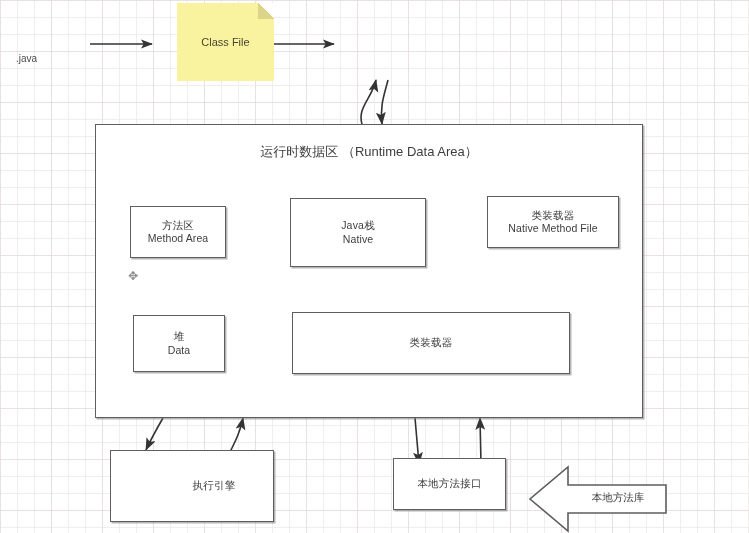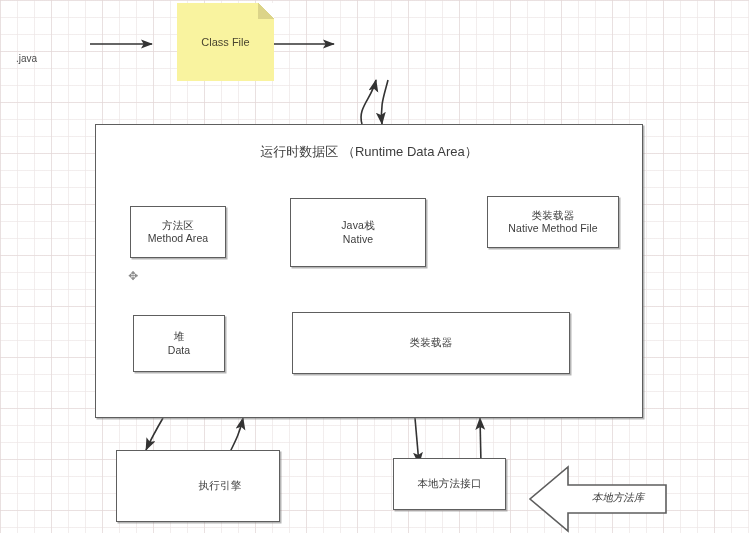--- a/index.html
+++ b/index.html
@@ -120,21 +120,20 @@
     height: 68px;
   }
   #native-lib-arrow .libtext {
     position: absolute;
     left: 42px;
     top: 26px;
     width: 96px;
     text-align: center;
     font-size: 10.5px;
     color: #3d3d3d;
-    font-style: italic;
   }
 </style>
 </head>
 <body>
 
 <div id="canvas">
 
   <svg class="svg-layer" viewBox="0 0 749 533" xmlns="http://www.w3.org/2000/svg">
     <defs>
       <marker id="ah" markerWidth="9" markerHeight="9" refX="7.4" refY="3.1" orient="auto" markerUnits="strokeWidth">
@@ -206,21 +205,21 @@
 
   <div class="node boxnode" style="left:133px; top:315px; width:92px; height:57px;">
     <span class="lbl-cn">堆</span>
     <span class="lbl-en">Data</span>
   </div>
 
   <div class="node boxnode" style="left:292px; top:312px; width:278px; height:62px;">
     <span class="lbl-cn">类装载器</span>
   </div>
 
-  <div class="node boxnode" style="left:116px; top:450px; width:164px; height:72px;padding-left:44px;">
+  <div class="node boxnode" style="left:110px; top:450px; width:164px; height:72px;padding-left:44px;">
     <span class="lbl-cn">执行引擎</span>
   </div>
 
   <div class="node boxnode" style="left:393px; top:458px; width:113px; height:52px;">
     <span class="lbl-cn">本地方法接口</span>
   </div>
 
   <div id="native-lib-arrow" style="left:528px; top:465px;">
     <svg width="140" height="68" viewBox="0 0 140 68" xmlns="http://www.w3.org/2000/svg">
       <path d="M40,2 L40,20 L138,20 L138,48 L40,48 L40,66 L2,34 Z" fill="#ffffff" stroke="#5e5e5e" stroke-width="1.6" stroke-linejoin="miter"></path>

